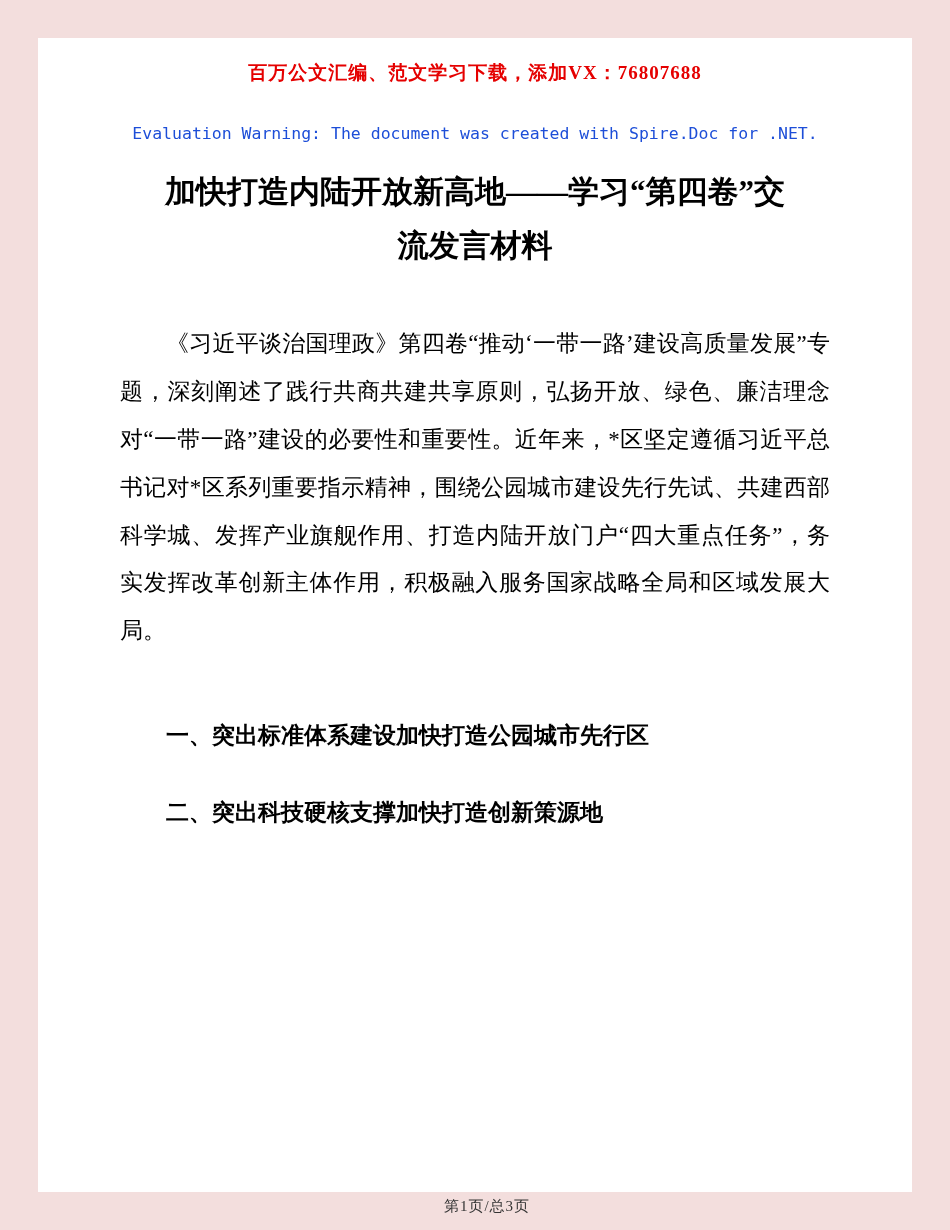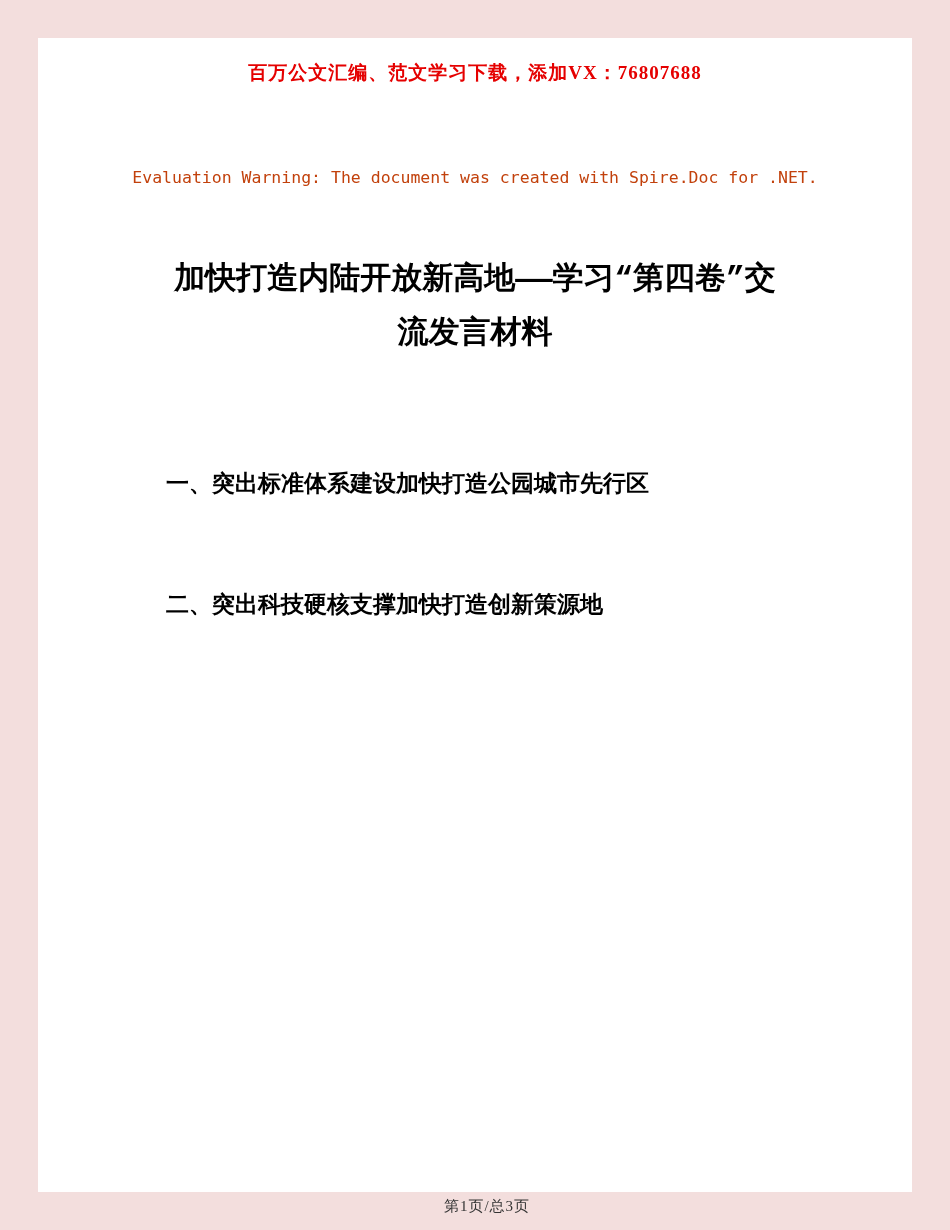--- a/index.html
+++ b/index.html
@@ -18,47 +18,45 @@
     position: absolute;
     left: 38px;
     top: 38px;
     width: 874px;
     height: 1154px;
     background: #ffffff;
     box-sizing: border-box;
     padding: 18px 82px 0 82px;
     display: flex;
     flex-direction: column;
-    gap: 44px;
   }
   .header-notice {
     color: #e50000;
     font-size: 19px;
     font-weight: bold;
     text-align: center;
     letter-spacing: 1px;
     margin-top: 4px;
   }
   .eval-warning {
-    color: #c2410c;
+    color: #1d4ed8;
     font-family: "DejaVu Sans Mono", "Liberation Mono", monospace;
     font-size: 16.5px;
     text-align: center;
     margin-top: 38px;
     white-space: nowrap;
   }
   .doc-title {
     color: #000000;
     font-size: 31px;
     font-weight: bold;
     text-align: center;
     line-height: 1.75;
     margin-top: 22px;
     padding: 0 40px;
-    font-family: Liberation Mono, monospace;
   }
   .body-text {
     color: #000000;
     font-size: 23px;
     line-height: 2.08;
     text-align: justify;
     text-indent: 2em;
     margin-top: 26px;
     font-weight: 500;
   }
@@ -85,20 +83,21 @@
 <body>
 
 <div class="page">
 
   <div class="header-notice">百万公文汇编、范文学习下载，添加VX：76807688</div>
 
   <div class="eval-warning">Evaluation Warning: The document was created with Spire.Doc for .NET.</div>
 
   <h1 class="doc-title">加快打造内陆开放新高地——学习“第四卷”交流发言材料</h1>
 
+  <p class="body-text">《习近平谈治国理政》第四卷“推动‘一带一路’建设高质量发展”专题，深刻阐述了践行共商共建共享原则，弘扬开放、绿色、廉洁理念对“一带一路”建设的必要性和重要性。近年来，*区坚定遵循习近平总书记对*区系列重要指示精神，围绕公园城市建设先行先试、共建西部科学城、发挥产业旗舰作用、打造内陆开放门户“四大重点任务”，务实发挥改革创新主体作用，积极融入服务国家战略全局和区域发展大局。</p>
 
   <div class="section-heading">一、突出标准体系建设加快打造公园城市先行区</div>
 
 
   <div class="section-heading">二、突出科技硬核支撑加快打造创新策源地</div>
 
 </div>
 
 <div class="footer">第1页/总3页</div>
 

